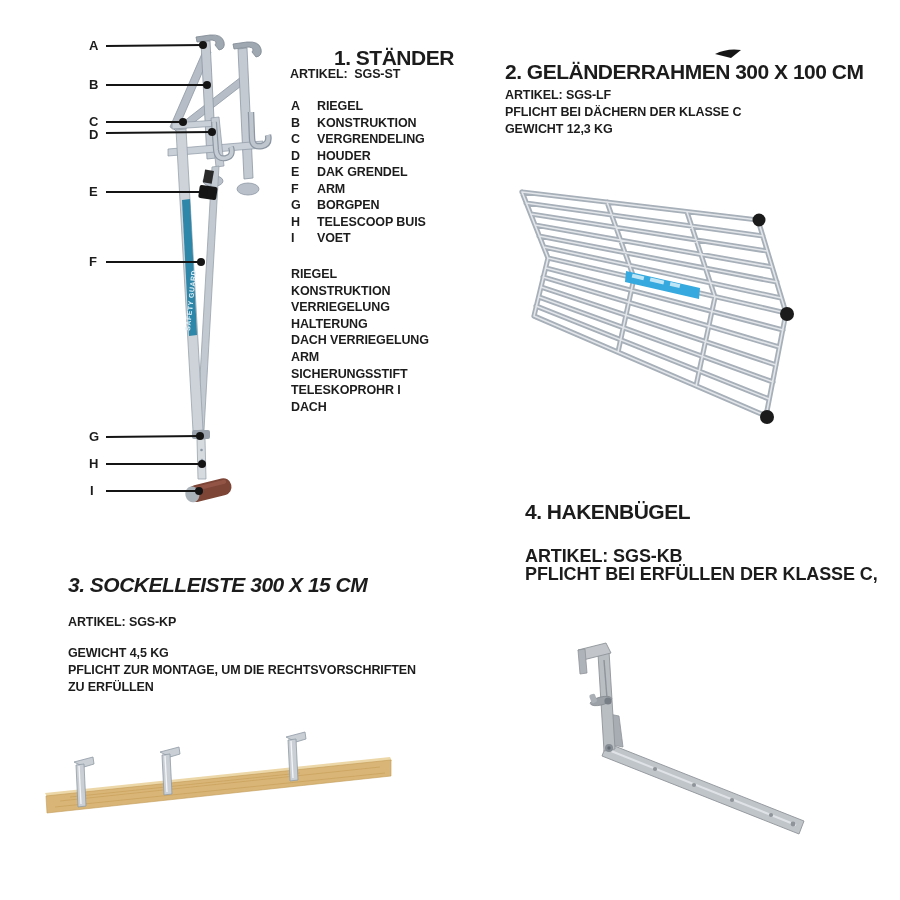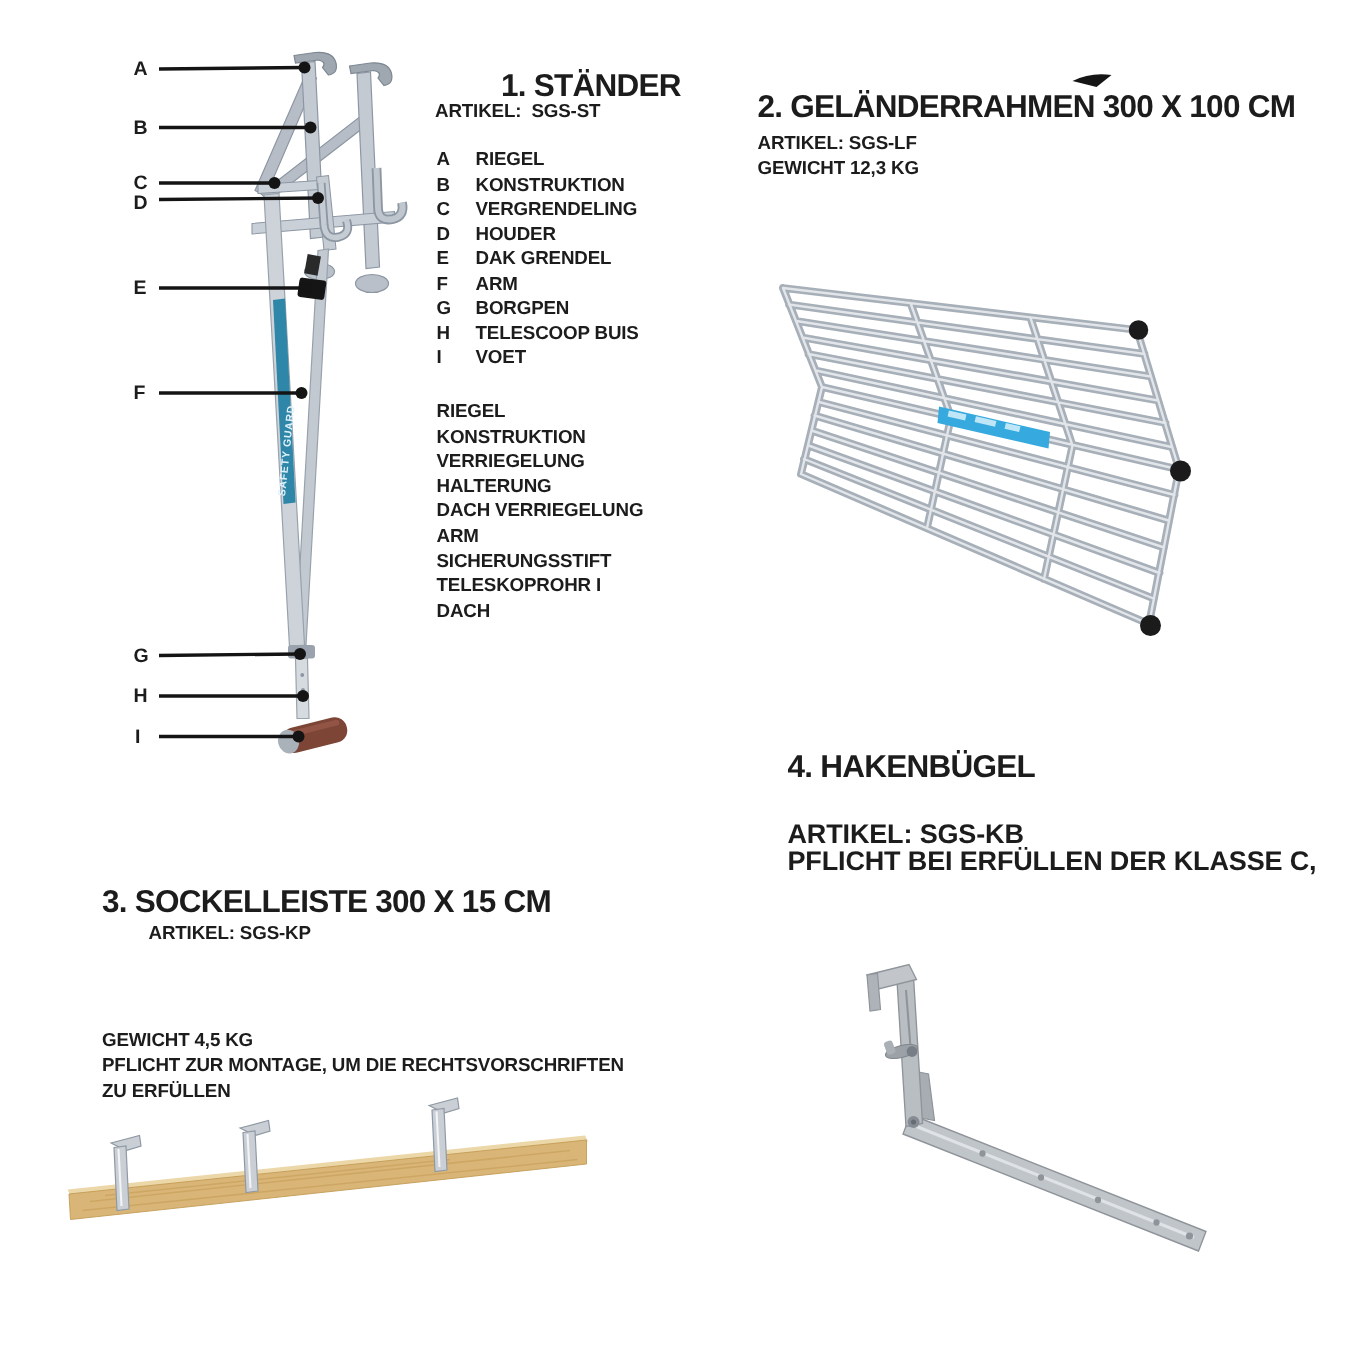--- a/index.html
+++ b/index.html
@@ -129,20 +129,21 @@
   </section>
 
   <section>
     <svg class="abs" style="left:713px;top:46px;" width="32" height="16" viewBox="0 0 32 16">
       <path d="M2,8 Q14,2 28,4 L18,12 Z" fill="#151515"></path>
     </svg>
 
     <div class="abs title" style="left:505px;top:60px;">2. GELÄNDERRAHMEN 300 X 100 CM</div>
     <div class="abs line" style="left:505px;top:87px;">ARTIKEL: SGS-LF</div>
     <div class="abs" style="left:505px;top:104px;">
+      <div class="line">PFLICHT BEI DÄCHERN DER KLASSE C</div>
       <div class="line">GEWICHT 12,3 KG</div>
     </div>
 
     <svg class="abs" style="left:505px;top:180px;" width="380" height="252" viewBox="505 180 380 252">
       <g fill="none" stroke="#a7afb8" stroke-width="5.2" stroke-linecap="round">
         <path d="M522,192 L758,220 M758,220 L786,313 L766,416 M766,416 L534,316 M534,316 L548,258 L522,192
                  M548,258 L786,313
                  M526,203 L763,236 M531,214 L767,251 M535,225 L772,267 M539,236 L777,282 M544,247 L781,298
                  M546,268 L783,330 M543,277 L779,347 M541,287 L776,365 M539,297 L773,382 M536,306 L769,399
                  M607,202 L634,278 L618,352 M687,212 L715,297 L696,386"></path>
@@ -162,23 +163,23 @@
       </g>
       <g fill="#1b1b1b">
         <circle cx="759" cy="220" r="6.5"></circle>
         <circle cx="787" cy="314" r="7"></circle>
         <circle cx="767" cy="417" r="7"></circle>
       </g>
     </svg>
   </section>
 
   <section>
-    <div class="abs title" style="left:68px;top:590px;">3. SOCKELLEISTE 300 X 15 CM</div>
-    <div class="abs line" style="left:68px;top:614px;margin-left:31px;">ARTIKEL: SGS-KP</div>
-    <div class="abs" style="left:68px;top:645px;margin-top:40px;">
+    <div class="abs title" style="left:68px;top:573px;font-style:italic;">3. SOCKELLEISTE 300 X 15 CM</div>
+    <div class="abs line" style="left:68px;top:614px;">ARTIKEL: SGS-KP</div>
+    <div class="abs" style="left:68px;top:645px;">
       <div class="line">GEWICHT 4,5 KG</div>
       <div class="line">PFLICHT ZUR MONTAGE, UM DIE RECHTSVORSCHRIFTEN</div>
       <div class="line">ZU ERFÜLLEN</div>
     </div>
 
     <svg class="abs" style="left:30px;top:725px;" width="410" height="110" viewBox="30 725 410 110">
       <g>
         <polygon points="45,793 390,757 392,761 47,797" fill="#ecd7a8"></polygon>
         <polygon points="46,796 391,760 391,776 47,813" fill="#d9b678" stroke="#c39b55" stroke-width="0.6"></polygon>
         <path d="M60,801 L380,767 M55,807 L385,773 M70,797 L300,773" stroke="#caa25e" stroke-width="1" fill="none" opacity="0.8"></path>

